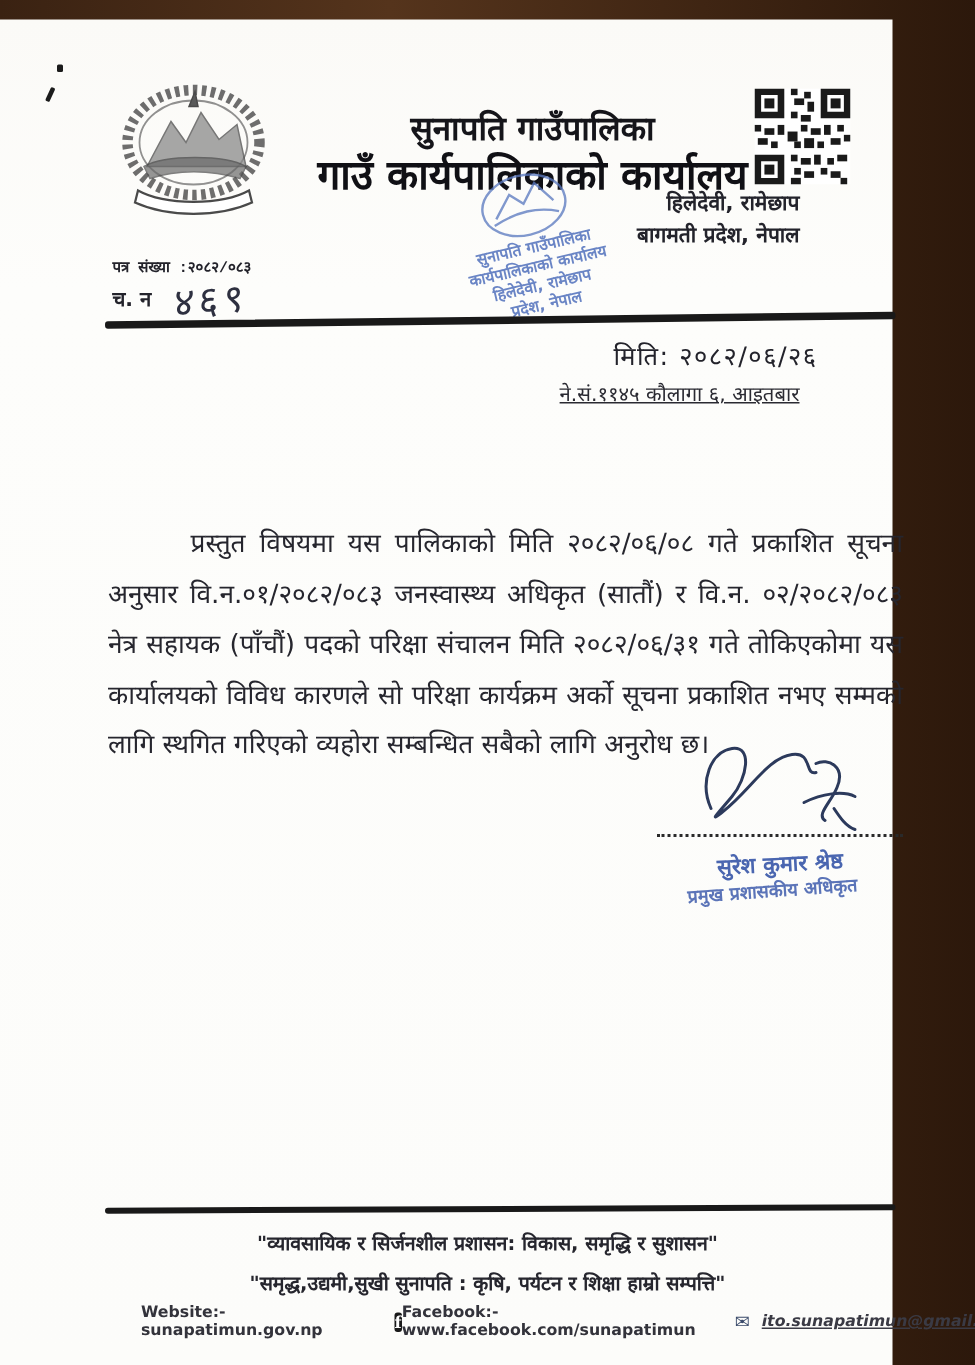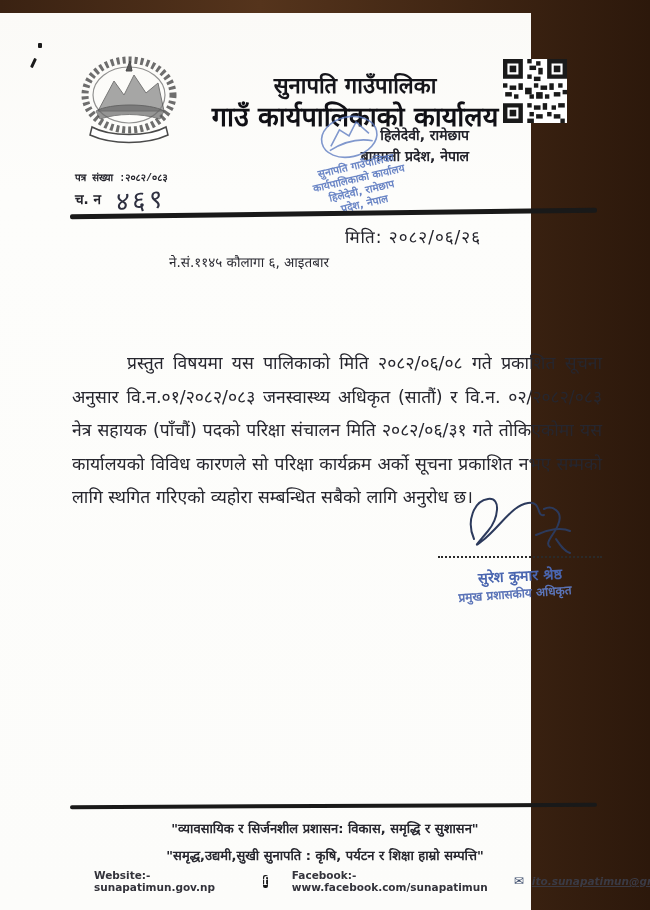--- a/index.html
+++ b/index.html
@@ -1,36 +1,36 @@
 <!DOCTYPE html>
 <html><head>
 <meta charset="utf-8">
 <style>
   * { margin:0; padding:0; box-sizing:border-box; }
   html,body { width:650px; height:910px; }
   body { font-family:"DejaVu Sans", sans-serif; position:relative; overflow:hidden;
          background:linear-gradient(90deg,#3a2212,#55341c 40%,#2c180b); }
-  .paper { position:absolute; left:0; top:13px; width:531px; height:897px;
+  .paper { position:absolute; left:0; top:13px; width:595px; height:897px;
            background:linear-gradient(180deg,#fbfaf7,#fdfdfb 20%,#fcfcfa); }
   .abs { position:absolute; }
   .dev { color:#1e1e24; }
   
   .hdr-line1 { left:175px; top:56px; width:360px; text-align:center; font-size:22px; font-weight:bold; color:#15151a; }
   .hdr-line2 { left:135px; top:84px; width:440px; text-align:center; font-size:27px; font-weight:bold; color:#101015; }
   .addr { right:62px; text-align:right; font-size:14px; font-weight:bold; color:#23232b; }
   .letterno { left:75px; top:157px; font-size:10px; font-weight:bold; color:#23232b;font-family:Liberation Mono, monospace; }
   .refrow { left:75px; top:177px; font-size:13.5px; font-weight:bold; color:#23232b;text-align:center; }
   .handwritten { left:116px; top:168px; font-size:26px; color:#2e3040;
                  transform:rotate(-4deg) skewX(-8deg); letter-spacing:3px; font-weight:normal; }
   .rule { background:#191919; border-radius:2px; }
   .rule-top { left:70px; top:198px; width:527px; height:4.5px; transform:rotate(-0.7deg); }
   .rule-bottom { left:70px; top:791px; width:527px; height:3.5px; transform:rotate(-0.25deg); }
   
   .date1 { right:50px; top:212px; width:300px; text-align:right; font-size:17px; color:#23232b; letter-spacing:1px; }
-  .date2 { right:62px; top:240px; width:300px; font-size:13.5px; color:#2a2a32; }
+  .date2 { right:62px; top:240px; width:300px; text-align:right; font-size:13.5px; color:#2a2a32;text-decoration:underline; }
   
   .subject { left:75px; top:290px; width:500px; text-align:center; font-size:17.5px; font-weight:bold;
              color:#17171d; text-decoration:underline; text-underline-offset:4px; }
   
   .bodytext { left:72px; top:334px; width:530px; font-size:17.5px; line-height:33.5px;
               text-align:justify; text-indent:55px; color:#26262e; }
   
   .stamp { left:262px; top:100px; width:190px; height:115px; transform:rotate(-13deg);
            color:#5b79c0; opacity:.9; text-align:center; }
   .stamp .stl { font-size:10.5px; font-weight:bold; line-height:13px; }
@@ -160,18 +160,18 @@
   <div class="abs sigtitle">प्रमुख प्रशासकीय अधिकृत</div>
 
   <div class="abs rule rule-bottom"></div>
 
   <div class="abs motto" style="top:806px;">"व्यावसायिक र सिर्जनशील प्रशासन: विकास, समृद्धि र सुशासन"</div>
   <div class="abs motto" style="top:833px;">"समृद्ध,उद्यमी,सुखी सुनापति : कृषि, पर्यटन र शिक्षा हाम्रो सम्पत्ति"</div>
 
   <div class="abs footrow">
     <span style="margin-left:24px;">Website:-sunapatimun.gov.np</span>
     <span class="fb-icon" style="margin-left:48px;">f</span>
-    <span style="margin-left:24px;">Facebook:-www.facebook.com/sunapatimun</span>
+    <span style="margin-left:0;">Facebook:-www.facebook.com/sunapatimun</span>
     <span class="mail-icon" style="margin-left:26px;">✉</span>
     <span class="email" style="margin-left:8px;">ito.sunapatimun@gmail.com</span>
   </div>
 
 </div>
 
 </body></html>

